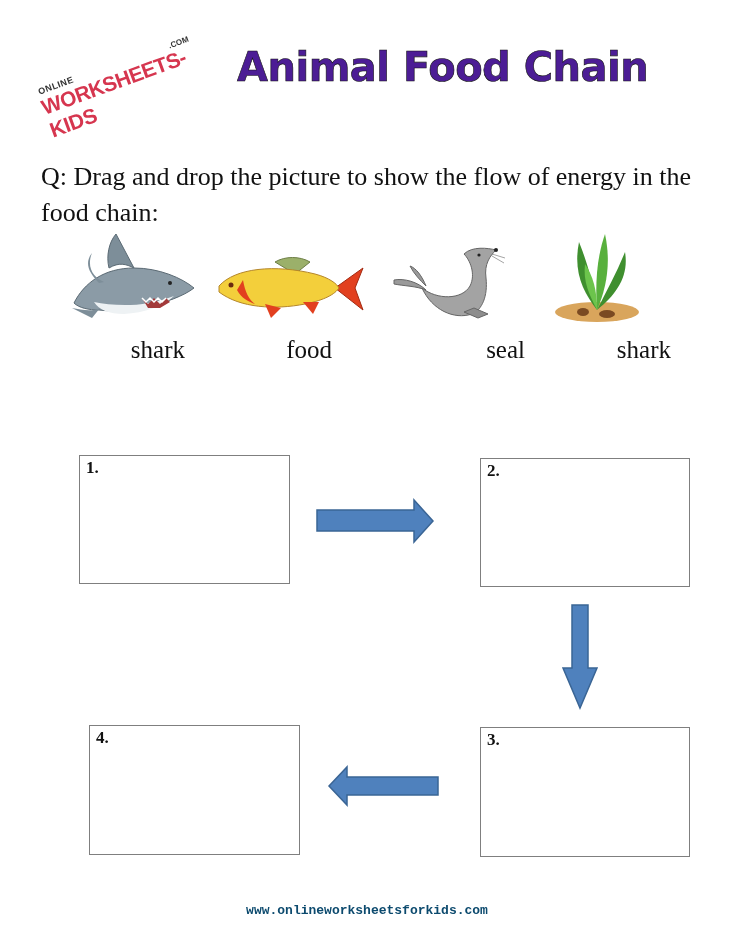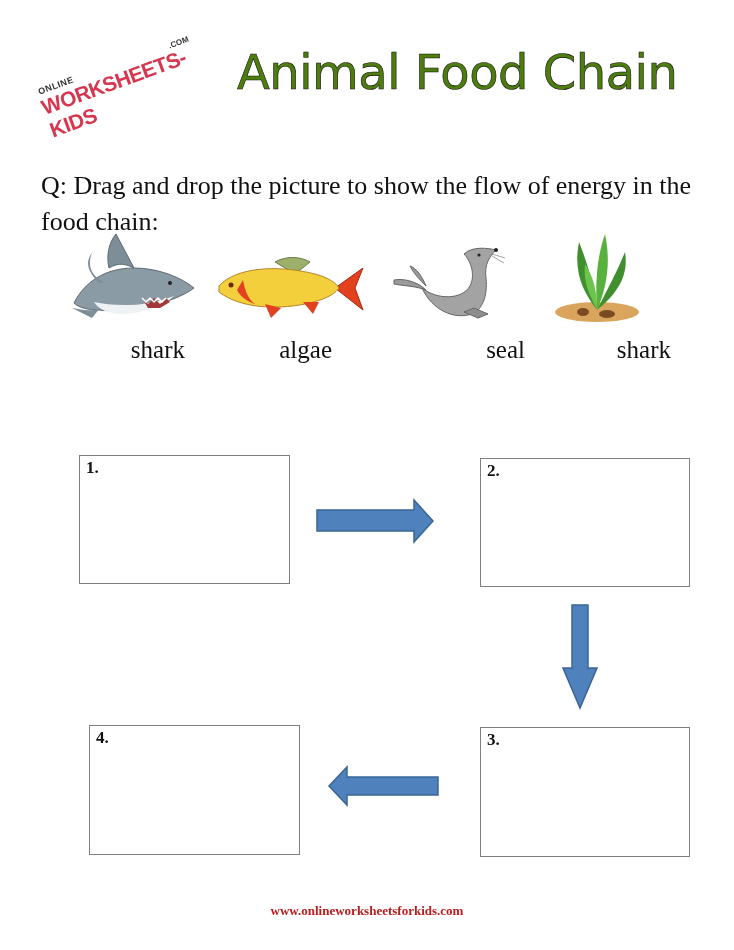--- a/index.html
+++ b/index.html
@@ -2,28 +2,28 @@
 <html><head>
   <meta charset="utf-8">
   <style>
     html, body { margin: 0; padding: 0; background: #ffffff; }
     body { width: 734px; height: 950px; position: relative; overflow: hidden; font-family: "Liberation Serif", serif; color: #111; }
     .abs { position: absolute; }
     .logo { left: 44px; top: 62px; width: 185px; height: 80px; transform: rotate(-20deg); transform-origin: left bottom; }
     .logo-online { position: absolute; left: 12px; top: 26px; font-family: "Liberation Sans", sans-serif; font-size: 9px; font-weight: bold; color: #333; letter-spacing: 0.5px; }
     .logo-main { position: absolute; left: 10px; top: 36px; font-family: "Liberation Sans", sans-serif; font-weight: bold; font-size: 21px; color: #d6364f; letter-spacing: -0.5px; text-shadow: 1px 1px 0 #fff, -1px -1px 0 #fff; }
     .logo-com { position: absolute; left: 150px; top: 28px; font-family: "Liberation Sans", sans-serif; font-size: 8px; font-weight: bold; color: #333; }
-    .title { left: 237px; top: 44px; font-family: "DejaVu Sans", sans-serif; font-size: 48px; font-weight: normal; color: #4d7c0f; letter-spacing: -0.5px; -webkit-text-stroke: 0.6px #111; }
-    .question { left: 41px; top: 168px; width: 660px; font-size: 26px; line-height: 36px; color: #111; }
+    .title { left: 237px; top: 44px; font-family: "DejaVu Sans", sans-serif; font-size: 40px; font-weight: bold; color: #4c1d95; letter-spacing: -0.5px; -webkit-text-stroke: 0.6px #111; }
+    .question { left: 41px; top: 159px; width: 660px; font-size: 26px; line-height: 36px; color: #111; }
     .animal { top: 228px; width: 150px; height: 100px; }
     .animal svg { width: 100%; height: 100%; }
     .animal-label { top: 336px; font-size: 25px; text-align: right; width: 120px; }
     .drop-box { border: 1.5px solid #7f7f7f; background: #fff; box-sizing: border-box; }
     .box-num { position: absolute; left: 6px; top: 2px; font-size: 17px; font-weight: bold; font-family: "Liberation Serif", serif; }
-    .footer { left: 0; width: 734px; top: 903px; text-align: center; font-family: Liberation Serif, serif; font-weight: bold; font-size: 13px; color: #b91c1c; }
+    .footer { left: 0; width: 734px; top: 903px; text-align: center; font-family: Liberation Mono, monospace; font-weight: bold; font-size: 13px; color: #0c4a6e; }
   </style>
 </head>
 <body>
 
 <div class="abs logo">
   <span class="logo-online">ONLINE</span>
   <span class="logo-main">WORKSHEETS-KIDS</span>
   <span class="logo-com">.COM</span>
 </div>
 
@@ -75,21 +75,21 @@
     <ellipse cx="30" cy="80" rx="6" ry="4" fill="#7a4a22"></ellipse>
     <ellipse cx="54" cy="82" rx="8" ry="4" fill="#7a4a22"></ellipse>
     <path d="M44 78 C30 60 20 40 26 10 C34 30 40 50 44 78 Z" fill="#3f8f2f"></path>
     <path d="M44 78 C42 50 44 25 52 2 C58 30 54 55 44 78 Z" fill="#58b03d"></path>
     <path d="M44 78 C54 58 64 40 72 20 C76 44 64 62 44 78 Z" fill="#3f8f2f"></path>
     <path d="M44 78 C36 62 30 50 32 32 C40 44 44 58 44 78 Z" fill="#6cc44c"></path>
   </svg>
 </div>
 
 <div class="abs animal-label" style="left:65px;">shark</div>
-<div class="abs animal-label" style="left:212px;">algae</div>
+<div class="abs animal-label" style="left:212px;">food</div>
 <div class="abs animal-label" style="left:405px;">seal</div>
 <div class="abs animal-label" style="left:551px;">shark</div>
 
 <div class="abs drop-box" style="left:79px; top:455px; width:211px; height:129px;">
   <span class="box-num">1.</span>
 </div>
 <div class="abs drop-box" style="left:480px; top:458px; width:210px; height:129px;">
   <span class="box-num">2.</span>
 </div>
 <div class="abs drop-box" style="left:480px; top:727px; width:210px; height:130px;">

